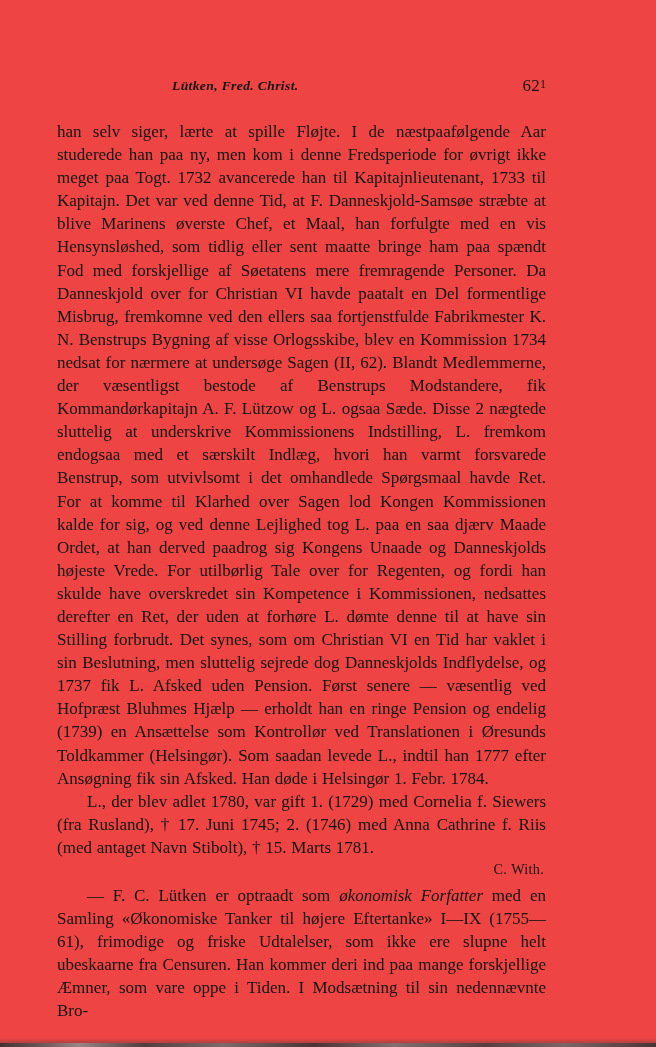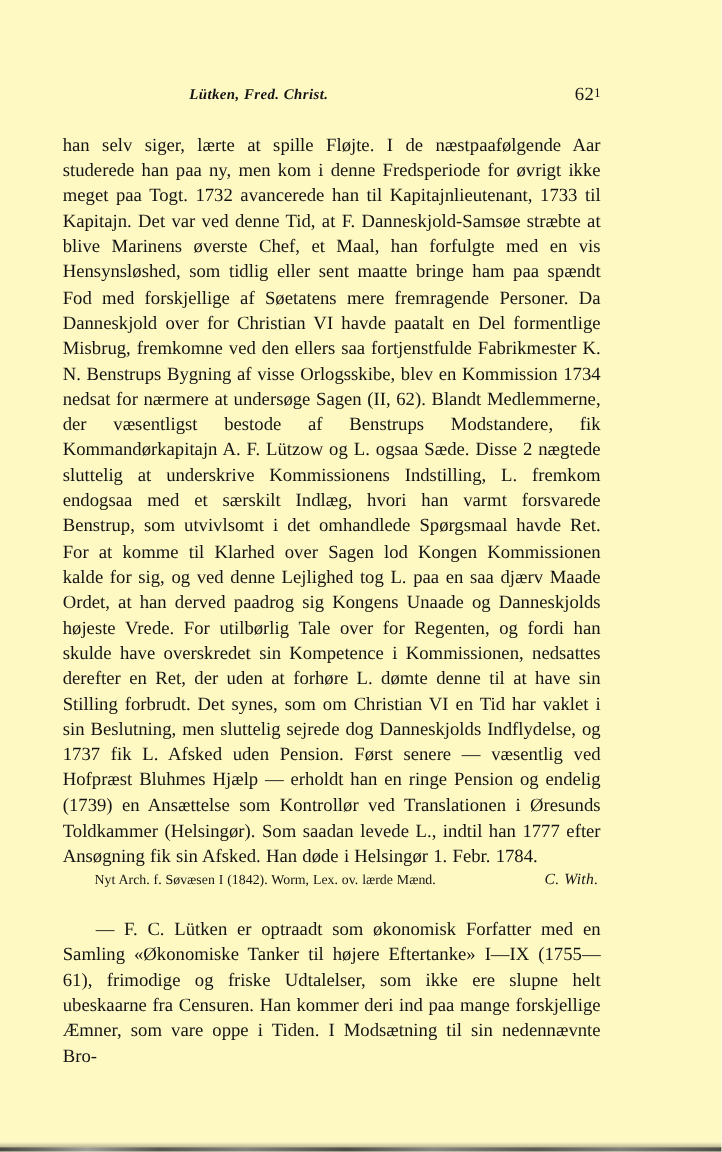--- a/index.html
+++ b/index.html
@@ -13,21 +13,21 @@
     overflow: hidden;
     font-family: "Liberation Serif", "DejaVu Serif", serif;
     color: #141414;
     position: relative;
   }
 
   
   .page {
     position: absolute;
     inset: 0;
-    background: #fef9c3;
+    background: #ef4444;
   }
 
   
   .scan-bottom-edge {
     position: absolute;
     left: 0;
     right: 0;
     bottom: 0;
     height: 4px;
     background: linear-gradient(to right,
@@ -94,33 +94,32 @@
     text-justify: inter-word;
     word-spacing: .5px;
     hyphens: manual;
   }
   p.para.indent {
     text-indent: 30px;
   }
   p.para.flush {
     text-indent: 0;
   }
-  .it { }
+  .it { font-style: italic; }
 
   
   p.citation {
     margin: 1px 0 0 0;
     font-size: 12.6px;
     line-height: 18px;
     text-indent: 29px;
     text-align: justify;
     word-spacing: .4px;
   }
   .citation .sig {
-    font-style: italic;
     font-size: 14.2px;
     letter-spacing: .3px;
     float: right;
     margin-right: 2px;
   }
 
   .para-gap { height: 24px; }
 </style>
 </head>
 <body>
@@ -133,23 +132,24 @@
       <div class="runhead-title">Lütken, Fred. Christ.</div>
       <div class="runhead-folio">
         <span>62</span><span class="oldstyle-one">1</span>
       </div>
     </div>
 
     <div class="bodytext">
 
       <p class="para flush">han selv siger, lærte at spille Fløjte.  I de næstpaafølgende Aar studerede han paa ny, men kom i denne Fredsperiode for øvrigt ikke meget paa Togt.  1732 avancerede han til Kapitajnlieutenant, 1733 til Kapitajn.  Det var ved denne Tid, at F. Danneskjold-Samsøe stræbte at blive Marinens øverste Chef, et Maal, han forfulgte med en vis Hensynsløshed, som tidlig eller sent maatte bringe ham paa spændt Fod med forskjellige af Søetatens mere fremragende Personer.  Da Danneskjold over for Christian VI havde paatalt en Del formentlige Misbrug, fremkomne ved den ellers saa fortjenstfulde Fabrikmester K. N. Benstrups Bygning af visse Orlogsskibe, blev en Kommission 1734 nedsat for nærmere at undersøge Sagen (II, 62). Blandt Medlemmerne, der væsentligst bestode af Benstrups Modstandere, fik Kommandørkapitajn A. F. Lützow og L. ogsaa Sæde. Disse 2 nægtede sluttelig at underskrive Kommissionens Indstilling, L. fremkom endogsaa med et særskilt Indlæg, hvori han varmt forsvarede Benstrup, som utvivlsomt i det omhandlede Spørgsmaal havde Ret.  For at komme til Klarhed over Sagen lod Kongen Kommissionen kalde for sig, og ved denne Lejlighed tog L. paa en saa djærv Maade Ordet, at han derved paadrog sig Kongens Unaade og Danneskjolds højeste Vrede.  For utilbørlig Tale over for Regenten, og fordi han skulde have overskredet sin Kompetence i Kommissionen, nedsattes derefter en Ret, der uden at forhøre L. dømte denne til at have sin Stilling forbrudt.  Det synes, som om Christian VI en Tid har vaklet i sin Beslutning, men sluttelig sejrede dog Danneskjolds Indflydelse, og 1737 fik L. Afsked uden Pension.  Først senere — væsentlig ved Hofpræst Bluhmes Hjælp — erholdt han en ringe Pension og endelig (1739) en Ansættelse som Kontrollør ved Translationen i Øresunds Toldkammer (Helsingør). Som saadan levede L., indtil han 1777 efter Ansøgning fik sin Afsked.  Han døde i Helsingør 1. Febr. 1784.</p>
 
+      <p class="para indent">L., der blev adlet 1780, var gift 1. (1729) med Cornelia f. Siewers (fra Rusland), † 17. Juni 1745; 2. (1746) med Anna Cathrine f. Riis (med antaget Navn Stibolt), † 15. Marts 1781.</p>
 
       <p class="citation">
-        <span class="sig">C. With.</span><span>Nyt Arch. f. Søvæsen I (1842).   Worm, Lex. ov. lærde Mænd.</span>
+        <span class="sig">C. With.</span>
       </p>
 
       <div class="para-gap"></div>
 
       <p class="para indent"><span>—</span><span> F. C. Lütken er optraadt som </span><span class="it">økonomisk Forfatter</span><span> med en Samling «Økonomiske Tanker til højere Eftertanke» I—IX (1755—61), frimodige og friske Udtalelser, som ikke ere slupne helt ubeskaarne fra Censuren.  Han kommer deri ind paa mange forskjellige Æmner, som vare oppe i Tiden.  I Modsætning til sin nedennævnte Bro-</span></p>
 
     </div>
   </div>
 
   <div class="scan-bottom-fade"></div>

